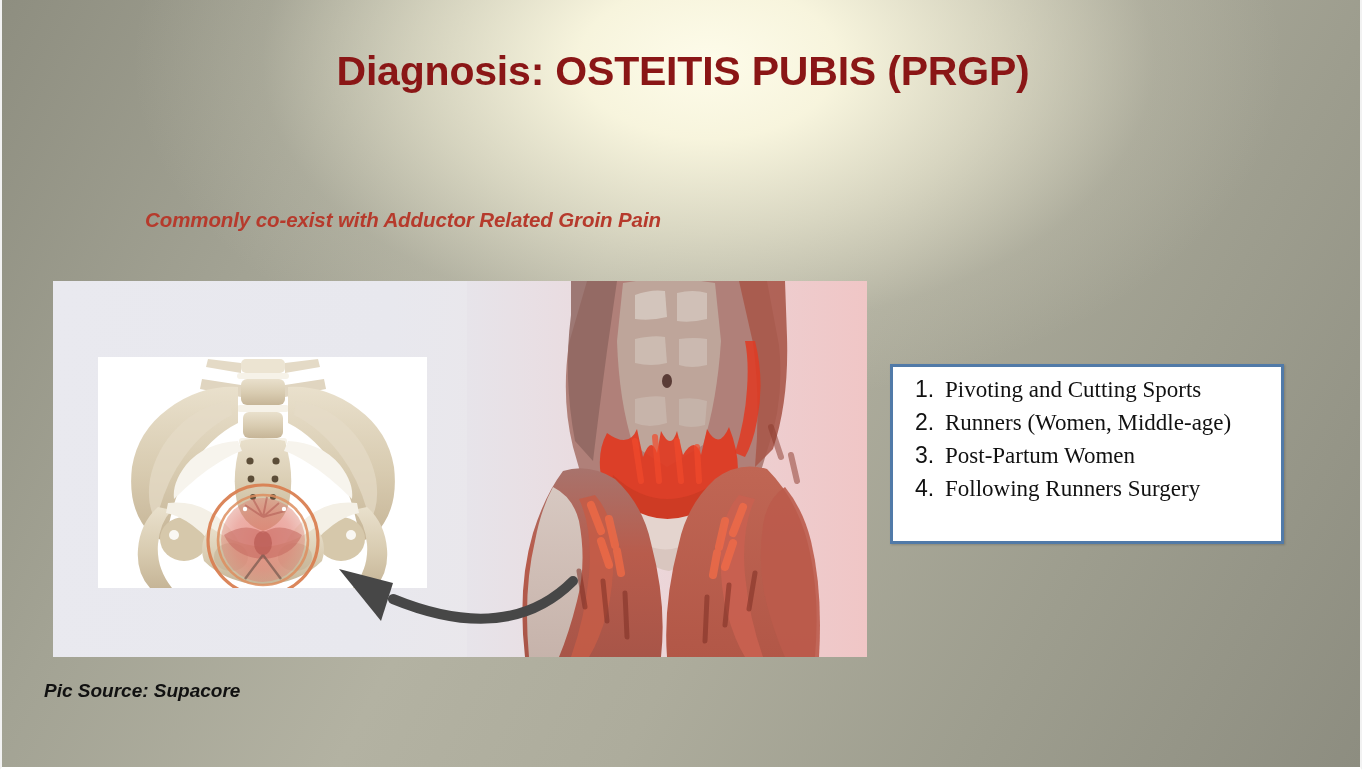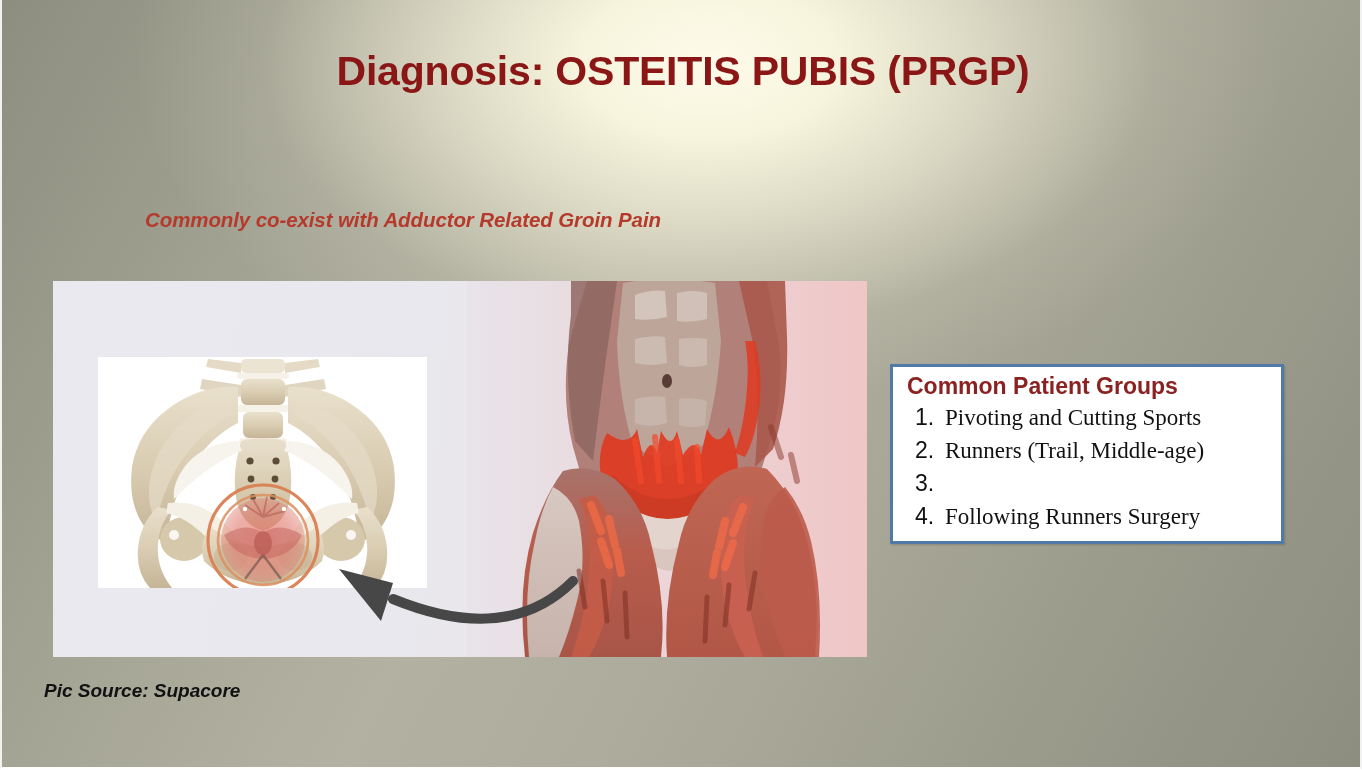--- a/index.html
+++ b/index.html
@@ -326,32 +326,32 @@
     <div class="arrow-layer">
       <svg viewBox="0 0 814 376" aria-hidden="true">
         <path d="M520 300 Q455 365 340 318" fill="none" stroke="#474747" stroke-width="10" stroke-linecap="round"></path>
         <path d="M286 288 L340 302 L328 340 Z" fill="#474747"></path>
       </svg>
     </div>
 
   </div>
 
   <div class="info-box">
-    <div class="info-heading">Common Patient Groups</div>
     <ol class="info-list">
       <li>
         <span class="li-num">1.</span>
         <span class="li-text">Pivoting and Cutting Sports</span>
       </li>
       <li>
         <span class="li-num">2.</span>
-        <span class="li-text">Runners (Trail, Middle-age)</span>
+        <span class="li-text">Runners (Women, Middle-age)</span>
       </li>
       <li>
         <span class="li-num">3.</span>
+        <span class="li-text">Post-Partum Women</span>
       </li>
       <li>
         <span class="li-num">4.</span>
         <span class="li-text">Following Runners Surgery</span>
       </li>
     </ol>
   </div>
 
   <div class="pic-source">Pic Source: Supacore</div>
 

